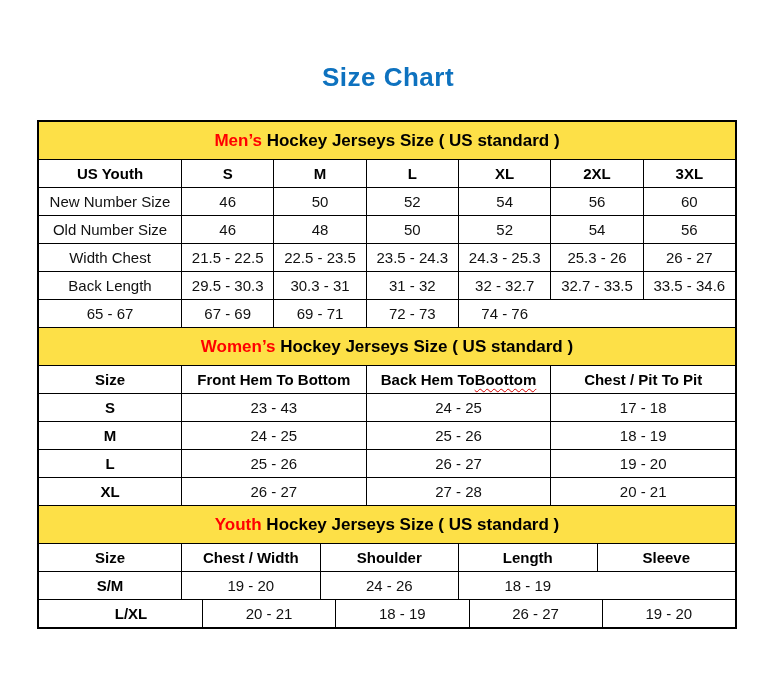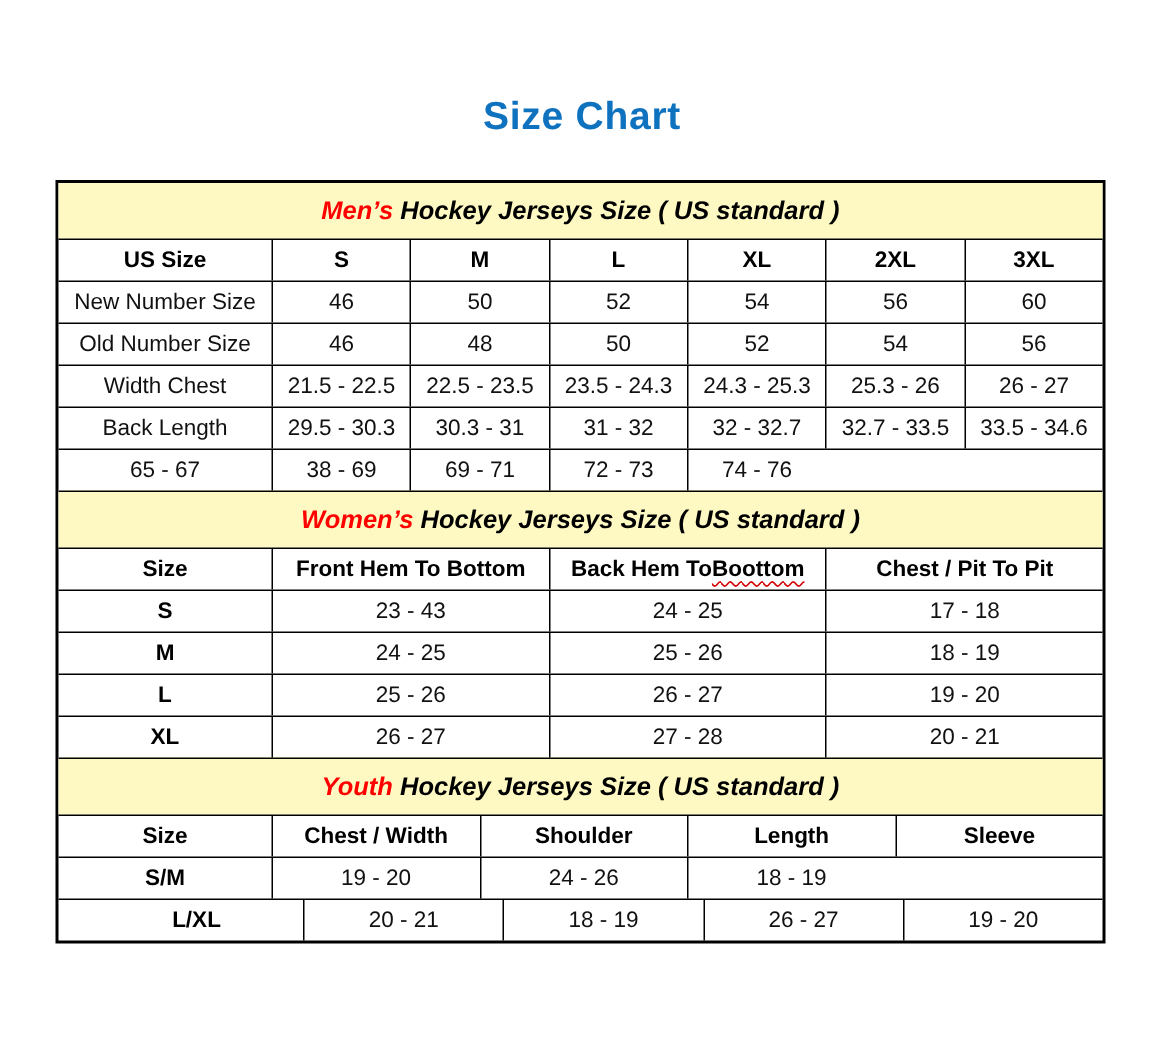--- a/index.html
+++ b/index.html
@@ -11,23 +11,23 @@
   .title{
     position:absolute;top:62px;left:0;width:776px;text-align:center;
     font-size:26px;font-weight:700;color:#0e72bf;letter-spacing:.5px;
   }
   .chart{
     position:absolute;left:37px;top:120px;width:700px;
     border:2px solid #000;box-sizing:border-box;background:#fff;
   }
   .section + .section .sec-head{border-top:1px solid #000;}
   .sec-head{
-    height:37px;background:#fef9c3;
+    height:37px;background:#fde047;
     display:flex;align-items:center;justify-content:center;
-    font-weight:700;font-size:17px;color:#000;white-space:pre;font-style:italic;
+    font-weight:700;font-size:17px;color:#000;white-space:pre;
   }
   .sec-head .hl{color:#ff0000;}
   .trow{display:grid;height:27px;border-top:1px solid #000;}
   .cell{
     display:flex;align-items:center;justify-content:center;
     font-size:15px;overflow:hidden;white-space:nowrap;
     border-left:1px solid #000;color:#111;
   }
   .cell:first-child{border-left:none;}
   .bold{font-weight:700;color:#000;}
@@ -43,21 +43,21 @@
 <body>
 
 <div class="title">Size Chart</div>
 
 <div class="chart">
 
   <div class="section">
     <div class="sec-head"><span class="hl">Men’s</span><span> Hockey Jerseys Size ( US standard )</span></div>
     <div>
         <div class="trow" style="grid-template-columns: 142px repeat(6, 1fr);">
-          <div class="cell bold">US Size</div>
+          <div class="cell bold">US Youth</div>
           <div class="cell bold">S</div>
           <div class="cell bold">M</div>
           <div class="cell bold">L</div>
           <div class="cell bold">XL</div>
           <div class="cell bold">2XL</div>
           <div class="cell bold">3XL</div>
         </div>
         <div class="trow" style="grid-template-columns: 142px repeat(6, 1fr);">
           <div class="cell">New Number Size</div>
           <div class="cell">46</div>
@@ -89,21 +89,21 @@
           <div class="cell">Back Length</div>
           <div class="cell">29.5 - 30.3</div>
           <div class="cell">30.3 - 31</div>
           <div class="cell">31 - 32</div>
           <div class="cell">32 - 32.7</div>
           <div class="cell">32.7 - 33.5</div>
           <div class="cell">33.5 - 34.6</div>
         </div>
         <div class="trow" style="grid-template-columns: 142px repeat(6, 1fr);">
           <div class="cell">65 - 67</div>
-          <div class="cell">38 - 69</div>
+          <div class="cell">67 - 69</div>
           <div class="cell">69 - 71</div>
           <div class="cell">72 - 73</div>
           <div class="cell">74 - 76</div>
         </div>
       </div>
   </div>
 
   <div class="section">
     <div class="sec-head"><span class="hl">Women’s</span><span> Hockey Jerseys Size ( US standard )</span></div>
     <div>

